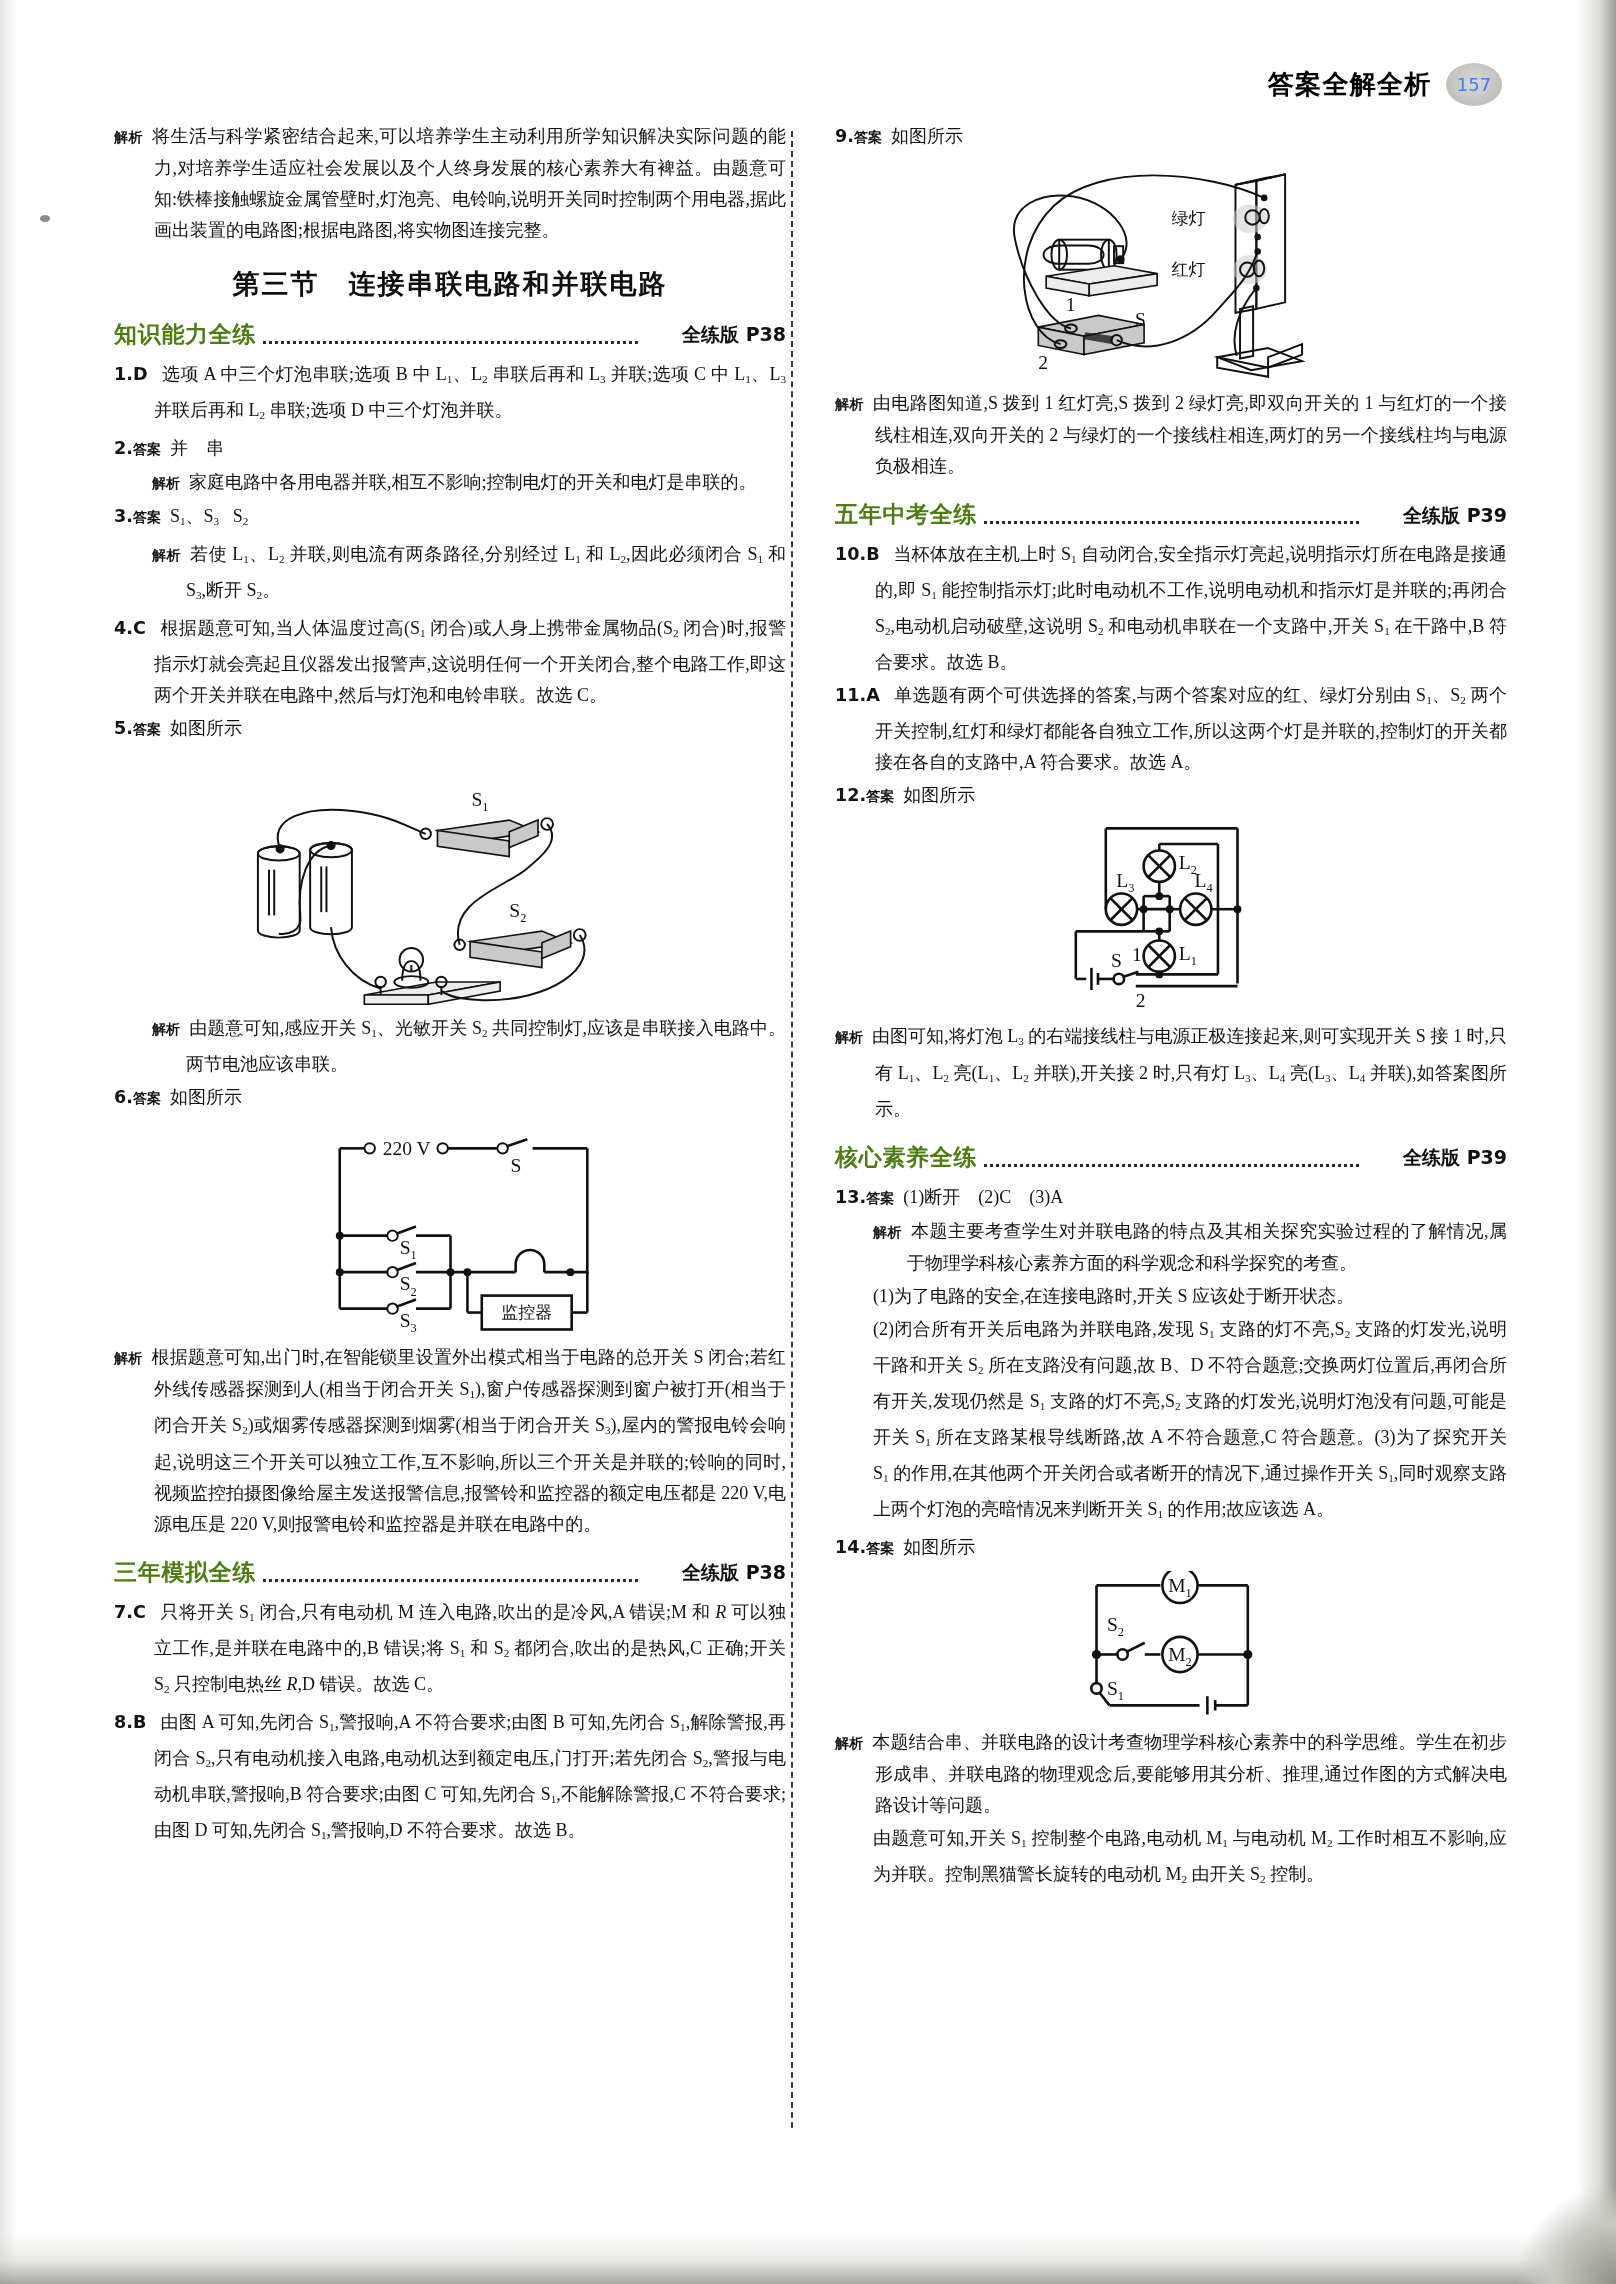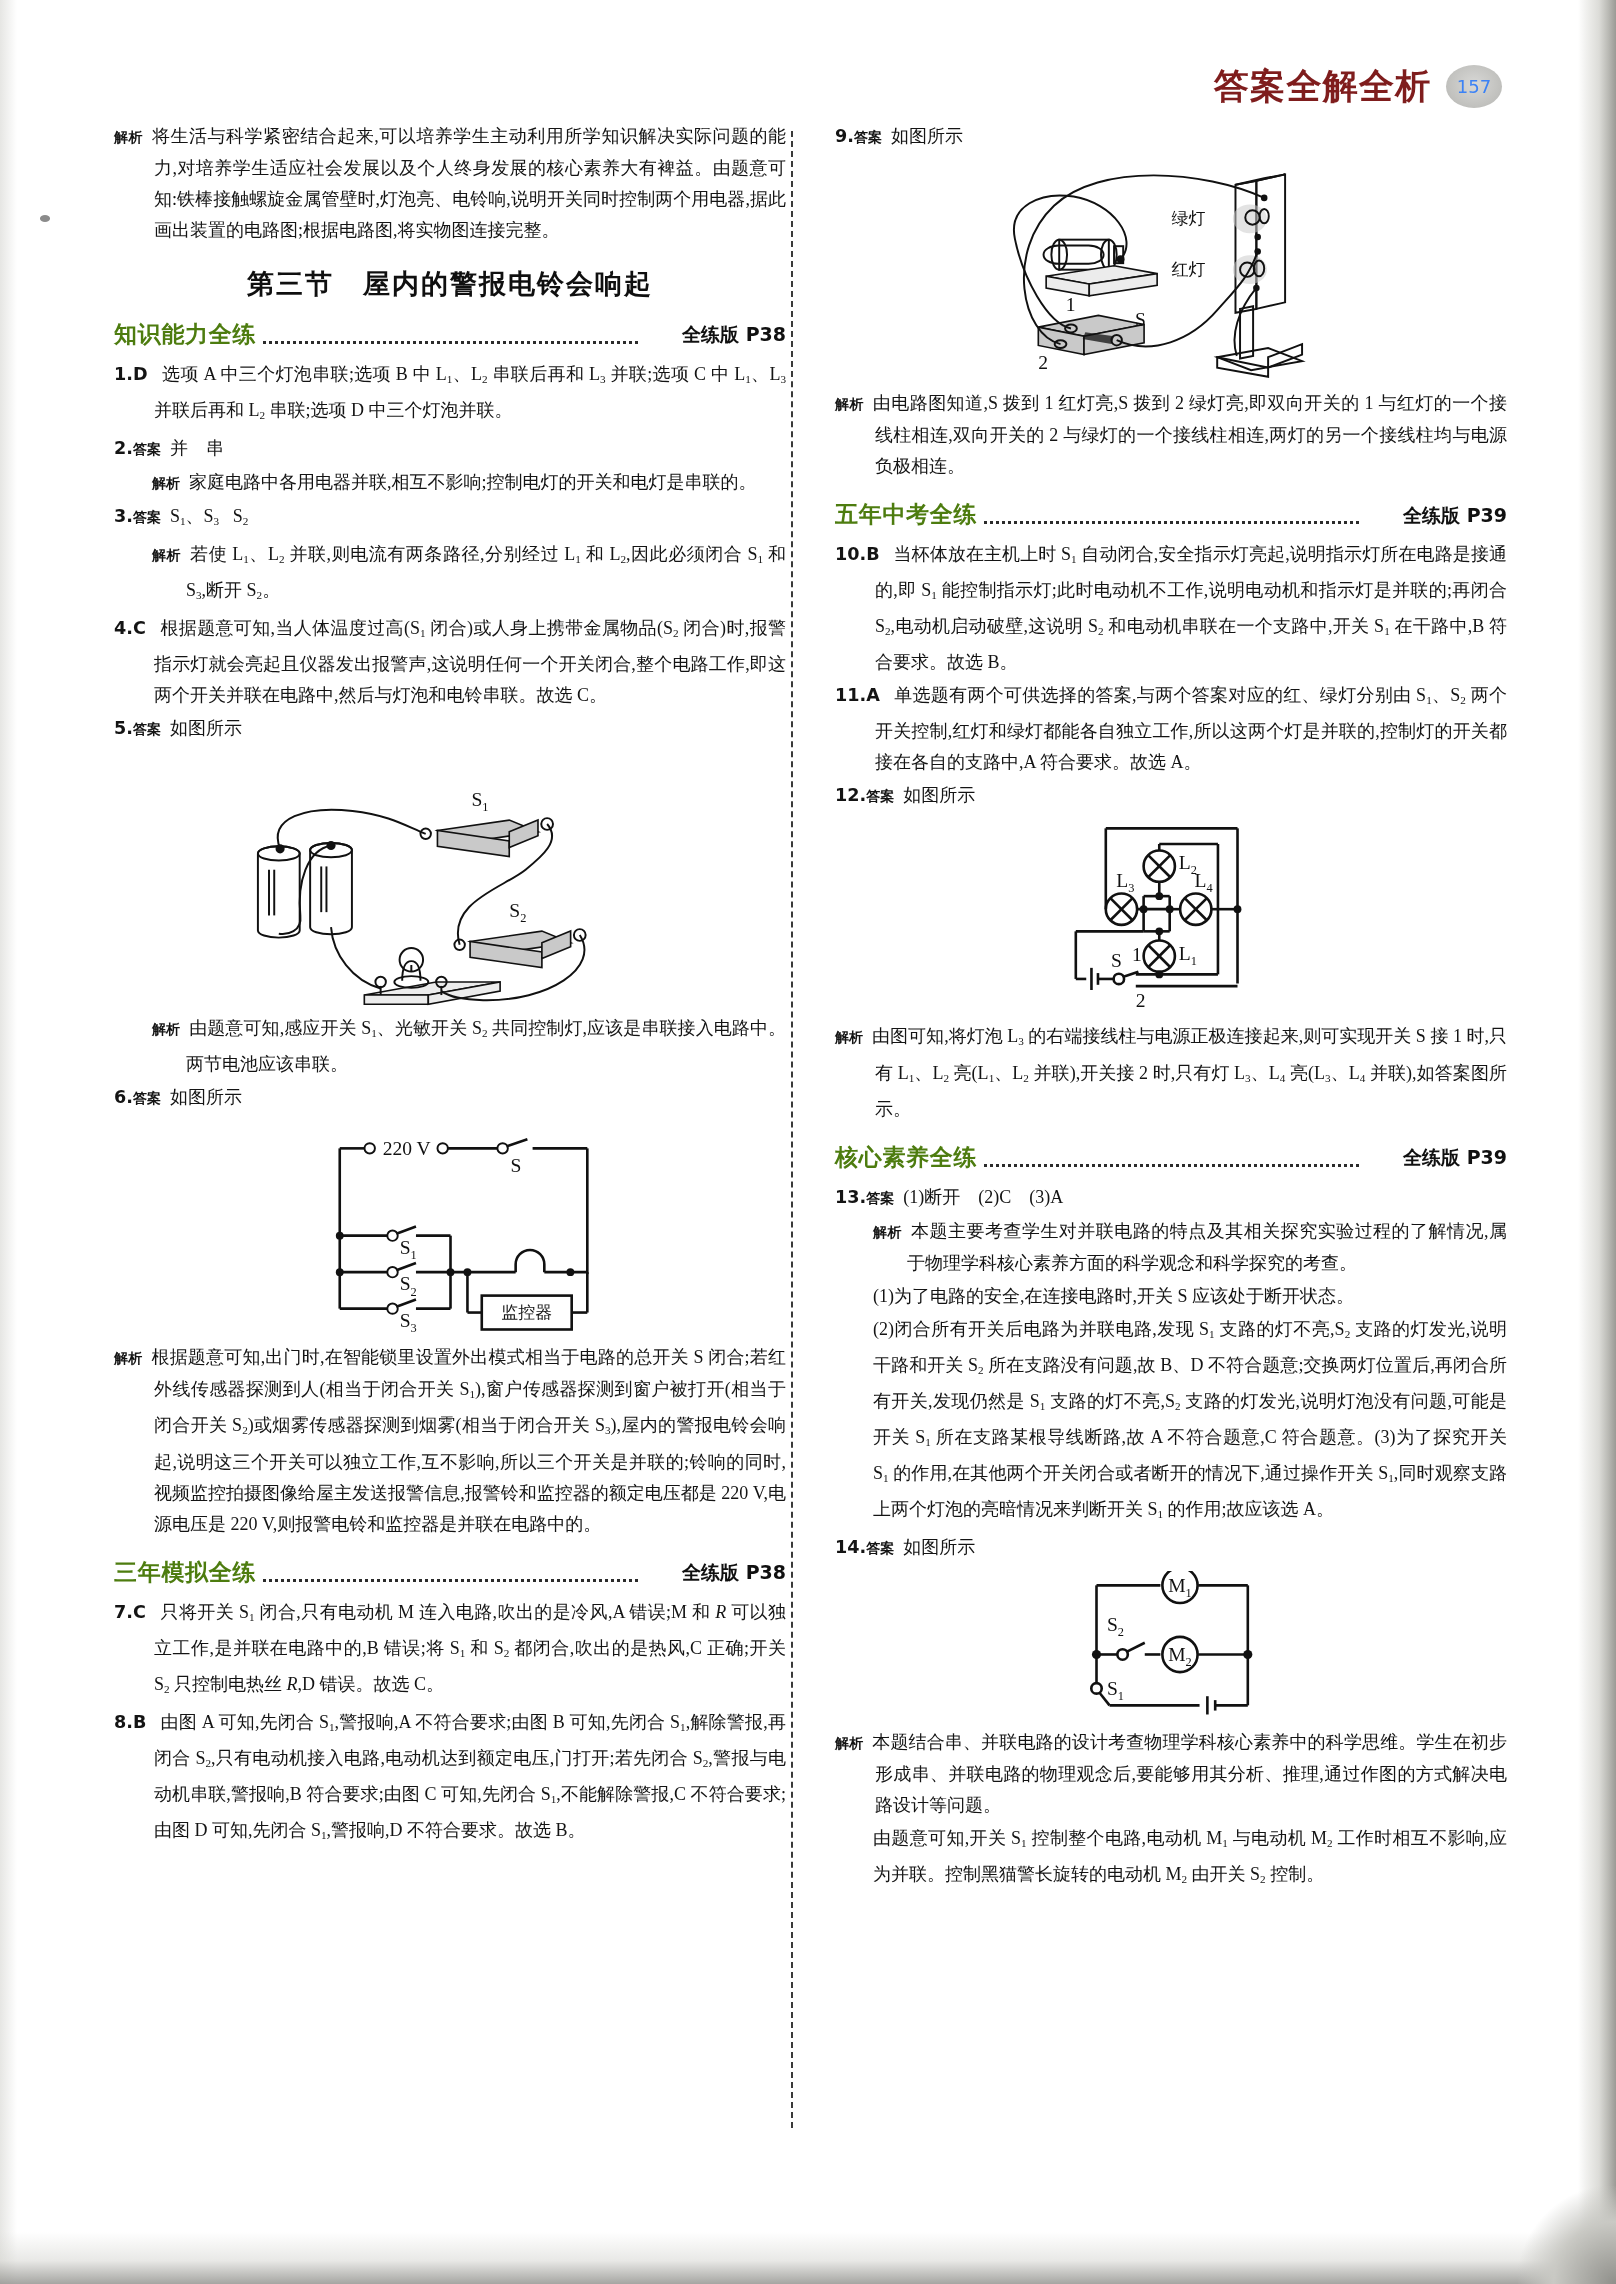--- a/index.html
+++ b/index.html
@@ -14,21 +14,21 @@
   .edge-bottom{position:absolute;left:0;bottom:0;width:1616px;height:52px;
     background:linear-gradient(to bottom,rgba(255,255,255,0) 0%,rgba(214,214,210,.55) 55%,rgba(150,150,146,.85) 100%);}
   .edge-corner{position:absolute;right:0;bottom:0;width:98px;height:98px;
     background:radial-gradient(circle at 100% 100%,#8f8f8a 0%,#c9c9c4 45%,rgba(255,255,255,0) 72%);}
   .edge-left{position:absolute;left:0;top:0;width:17px;height:2284px;
     background:linear-gradient(to left,rgba(255,255,255,0),rgba(205,205,200,.5));}
 
   
   .header{position:absolute;top:63px;right:114px;display:flex;align-items:center;gap:14.4px;}
   .header-title{font-family:"DejaVu Sans","Liberation Sans",sans-serif;font-weight:bold;
-    font-size:35px;letter-spacing:1.3px;color:#7f1d1d;}
+    font-size:26px;letter-spacing:1.3px;color:#000000;}
   .page-num{position:relative;width:56px;height:43px;display:flex;align-items:center;justify-content:center;}
   .page-num .oval{position:absolute;inset:0;border-radius:50%;
     background:radial-gradient(ellipse at 50% 45%,#d8d8d6 0%,#c3c3c0 60%,#b4b4b1 100%);}
   .page-num span{position:relative;font-family:"DejaVu Sans","Liberation Sans",sans-serif;
     font-weight:normal;font-size:18px;color:#3b82f6;}
 
   
   .col{position:absolute;top:121px;width:672px;}
   .col-left{left:114px;}
   .col-right{left:835px;}
@@ -87,21 +87,21 @@
       <span>157</span>
     </div>
   </div>
 
   <div class="divider"></div>
 
   <div class="col col-left">
 
     <p class="para hang2"><span class="lbl">解析</span><span>将生活与科学紧密结合起来,可以培养学生主动利用所学知识解决实际问题的能力,对培养学生适应社会发展以及个人终身发展的核心素养大有裨益。由题意可知:铁棒接触螺旋金属管壁时,灯泡亮、电铃响,说明开关同时控制两个用电器,据此画出装置的电路图;根据电路图,将实物图连接完整。</span></p>
 
-    <div class="sect-title">第三节　屋内的警报电铃会响起</div>
+    <div class="sect-title">第三节　连接串联电路和并联电路</div>
 
     <div class="bar">
       <span class="bar-name">知识能力全练</span>
       <span class="bar-dots"></span>
       <span class="bar-ref">全练版 P38</span>
     </div>
 
     <p class="para hang2"><span class="num">1.</span><span class="num">D</span>&nbsp;&nbsp;&nbsp;选项 A 中三个灯泡串联;选项 B 中 L<sub>1</sub>、L<sub>2</sub> 串联后再和 L<sub>3</sub> 并联;选项 C 中 L<sub>1</sub>、L<sub>3</sub> 并联后再和 L<sub>2</sub> 串联;选项 D 中三个灯泡并联。</p>
 
     <p class="para hang2"><span class="num">2.</span><span class="lbl">答案</span><span>并　串</span></p>

